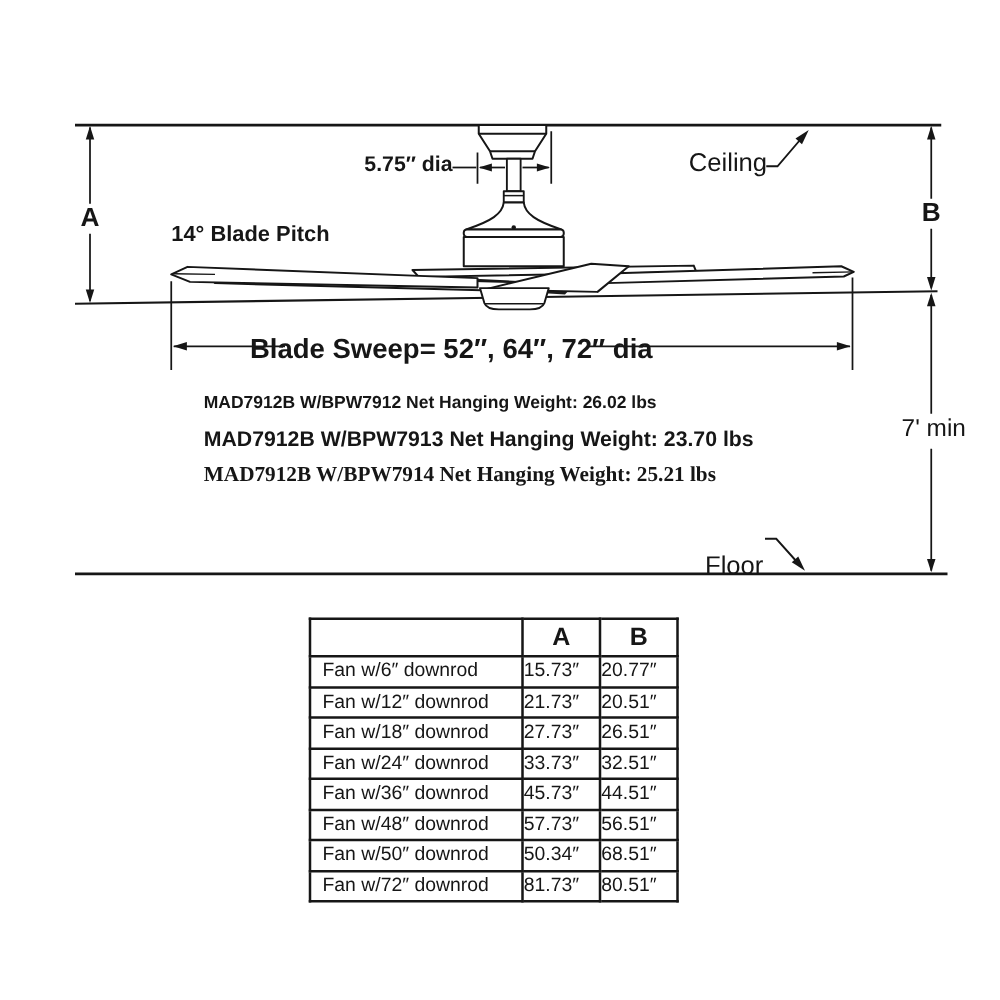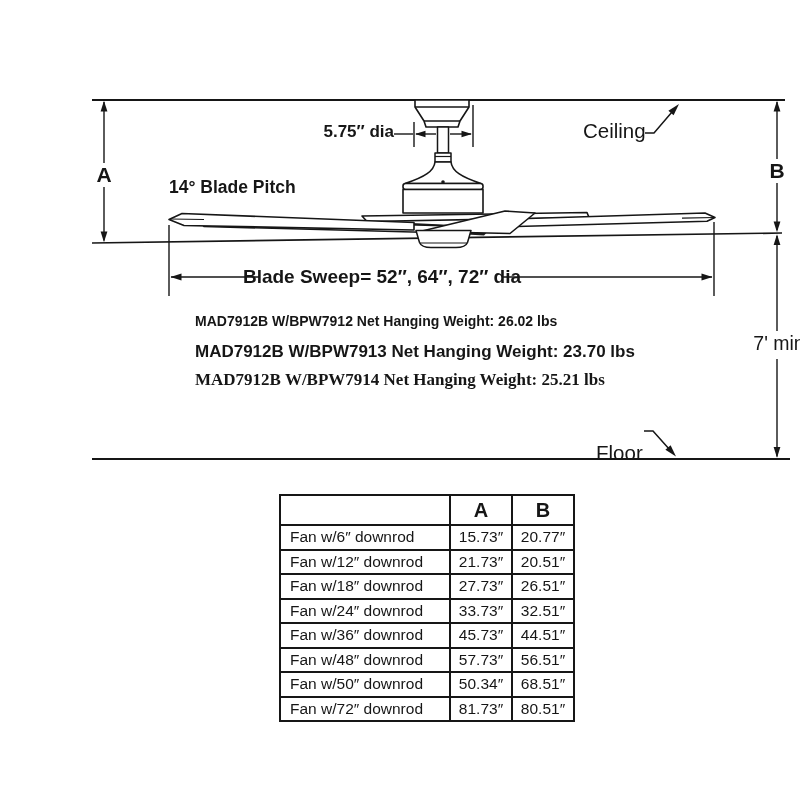--- a/index.html
+++ b/index.html
@@ -1,20 +1,20 @@
 <!DOCTYPE html>
 <html><head>
 <meta charset="utf-8">
 <style>
   html,body{margin:0;padding:0;}
   body{
     width:800px;height:800px;background:#ffffff;overflow:hidden;
     font-family:"Liberation Sans",sans-serif;color:#161616;
   }
-  .stage{position:relative;width:708px;height:800px;margin-left:32px;}
+  .stage{position:relative;width:708px;height:800px;}
   .diagram-svg{position:absolute;left:0;top:0;}
   .lbl{position:absolute;white-space:nowrap;color:#161616;line-height:1.1;}
   .bold{font-weight:bold;}
   .ctr{text-align:center;}
   .rt{text-align:right;}
 
   table.dims{
     position:absolute;left:247px;top:494px;
     border-collapse:collapse;background:#fff;
     font-family:"Liberation Sans",sans-serif;
@@ -22,21 +22,21 @@
   table.dims th,table.dims td{
     border:2px solid #161616;color:#161616;
   }
   table.dims th{
     height:28px;font-size:20px;font-weight:bold;text-align:center;padding:0 4px;
   }
   table.dims td{
     height:22.5px;font-size:15.5px;font-weight:normal;padding:0 0;
   }
   table.dims td.name{text-align:left;padding-left:9px;width:159px;}
-  table.dims td.val{text-align:center;width:60px;}
+  table.dims td.val{text-align:left;width:60px;}
 </style>
 </head>
 <body>
 
 <div class="stage">
 
   <svg class="diagram-svg" width="800" height="480" viewBox="0 0 800 480" fill="none" stroke="#161616" stroke-linecap="butt">
 
     <g>
       <line x1="60" y1="100" x2="753" y2="100" stroke-width="2.2"></line>
@@ -139,21 +139,21 @@
   <div class="lbl" style="left:551px;top:120px;font-size:20.5px;">Ceiling</div>
 
   <div class="lbl bold ctr" style="left:59px;top:163px;width:26px;font-size:21px;">A</div>
 
   <div class="lbl bold ctr" style="left:732px;top:159px;width:26px;font-size:21px;">B</div>
 
   <div class="lbl ctr" style="left:714px;top:333px;width:66px;font-size:19.5px;">7' min</div>
 
   <div class="lbl" style="left:564px;top:442px;font-size:20.5px;">Floor</div>
 
-  <div class="lbl bold ctr" style="left:200px;top:267px;width:300px;font-size:19px;">Blade Sweep= 52″, 64″, 72″ dia</div>
+  <div class="lbl bold ctr" style="left:200px;top:267px;width:300px;font-size:22px;">Blade Sweep= 52″, 64″, 72″ dia</div>
 
   <div class="lbl bold" style="left:163px;top:314px;font-size:14px;">MAD7912B W/BPW7912 Net Hanging Weight: 26.02 lbs</div>
   <div class="lbl bold" style="left:163px;top:343px;font-size:17px;">MAD7912B W/BPW7913 Net Hanging Weight: 23.70 lbs</div>
   <div class="lbl bold" style="left:163px;top:371px;font-size:17px;font-family:Liberation Serif, serif;">MAD7912B W/BPW7914 Net Hanging Weight: 25.21 lbs</div>
 
   <table class="dims">
     <colgroup>
         <col style="width:159px">
         <col style="width:60px">
         <col style="width:60px">

